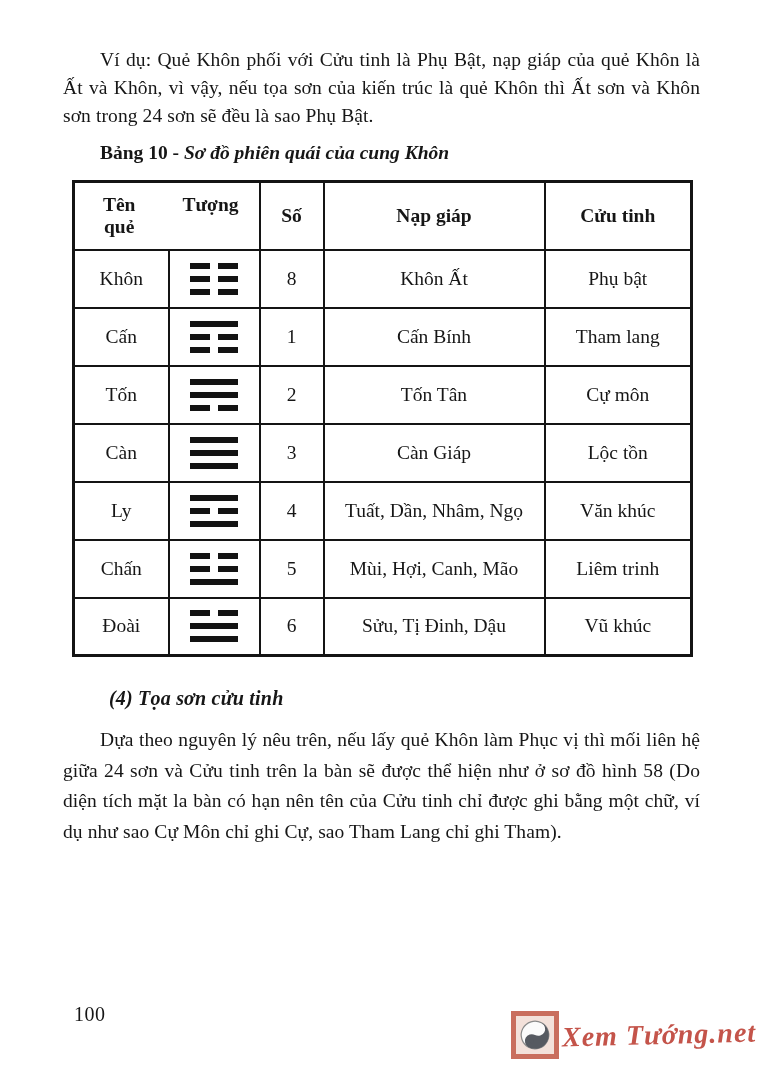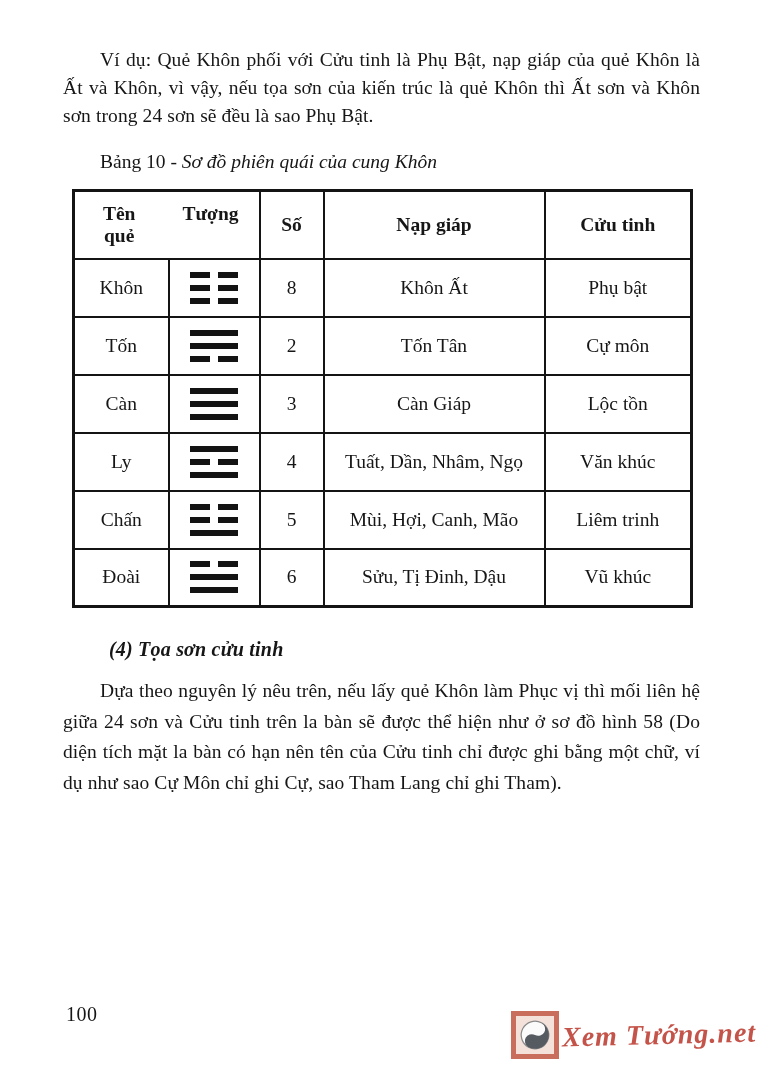--- a/index.html
+++ b/index.html
@@ -9,21 +9,21 @@
     -webkit-font-smoothing:antialiased;
   }
   .page{position:relative;width:762px;height:1067px;overflow:hidden;background:#fff;}
   .content{padding:46px 62px 0 63px;}
 
   .intro-para{
     margin:0;font-size:19.5px;line-height:28px;text-align:justify;
     text-indent:37px;letter-spacing:.1px;
   }
   .caption{
-    margin:21px 0 0 0;font-size:19.5px;text-indent:37px;white-space:nowrap;
+    margin:12px 0 0 0;font-size:19.5px;text-indent:37px;white-space:nowrap;font-weight:bold;
   }
   .caption .cap-italic{font-style:italic;}
 
   table.phien-quai{
     border-collapse:collapse;table-layout:fixed;
     margin:16px 0 0 9px;width:618px;
     border:3px solid #141414;
   }
   table.phien-quai th, table.phien-quai td{
     border:2px solid #141414;text-align:center;vertical-align:middle;
@@ -43,21 +43,21 @@
   .section-heading{
     margin:30px 0 0 46px;font-size:20px;font-weight:bold;font-style:italic;
     letter-spacing:.2px;
   }
   .body-para{
     margin:15px 0 0 0;font-size:19.5px;line-height:30.5px;text-align:justify;
     text-indent:37px;letter-spacing:.1px;
   }
 
   .page-number{
-    position:absolute;left:66px;top:1003px;font-size:20px;letter-spacing:.5px;
+    position:absolute;left:74px;top:1003px;font-size:20px;letter-spacing:.5px;
   }
 
   .watermark{
     position:absolute;right:6px;bottom:8px;display:flex;align-items:center;gap:3px;
   }
   .wm-icon{
     width:38px;height:38px;border:5px solid #c96e5d;background:#f3e1da;
     display:flex;align-items:center;justify-content:center;flex:0 0 auto;
   }
   .wm-icon svg{transform:rotate(28deg);}
@@ -111,20 +111,37 @@
                   <span></span>
                 </div>
                 <div class="t-line broken">
                   <span></span>
                   <span></span>
                 </div>
               </span></td>
           <td>8</td>
           <td>Khôn Ất</td>
           <td>Phụ bật</td>
+        </tr>
+        <tr>
+          <td>Cấn</td>
+          <td><span class="trigram">
+                <div class="t-line solid"></div>
+                <div class="t-line broken">
+                  <span></span>
+                  <span></span>
+                </div>
+                <div class="t-line broken">
+                  <span></span>
+                  <span></span>
+                </div>
+              </span></td>
+          <td>1</td>
+          <td>Cấn Bính</td>
+          <td>Tham lang</td>
         </tr>
         <tr>
           <td>Tốn</td>
           <td><span class="trigram">
                 <div class="t-line solid"></div>
                 <div class="t-line solid"></div>
                 <div class="t-line broken">
                   <span></span>
                   <span></span>
                 </div>

